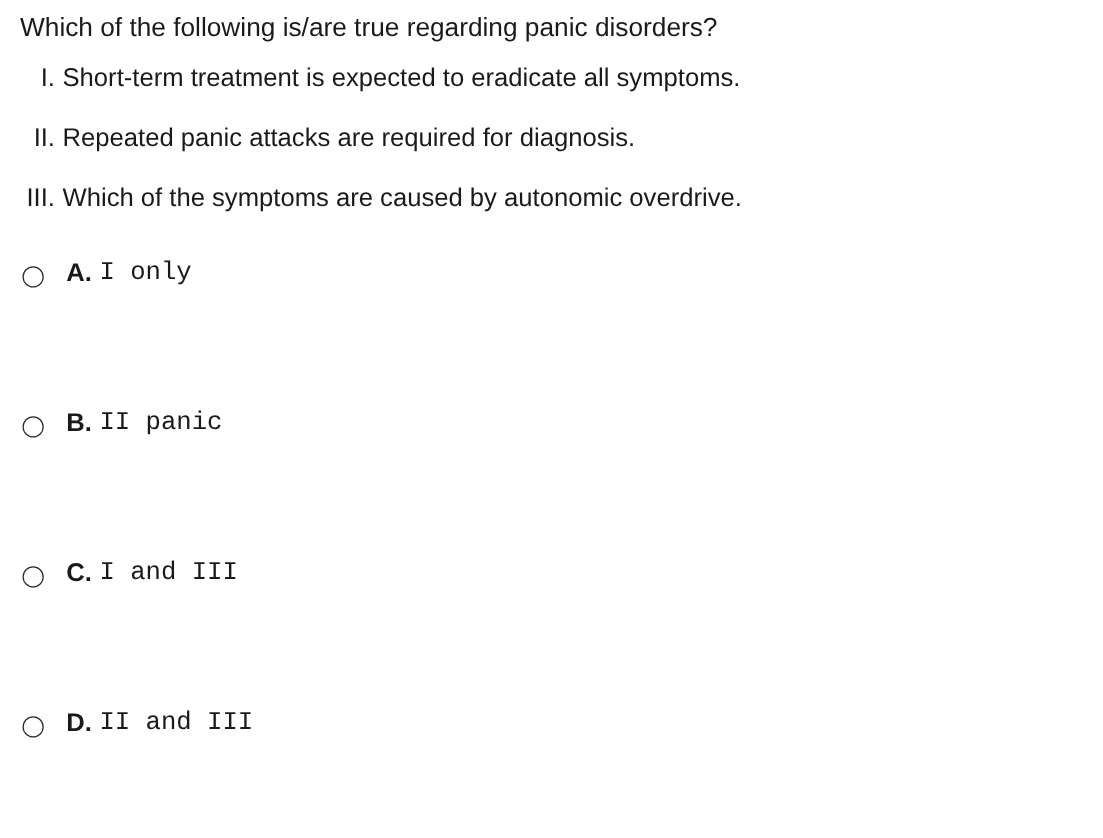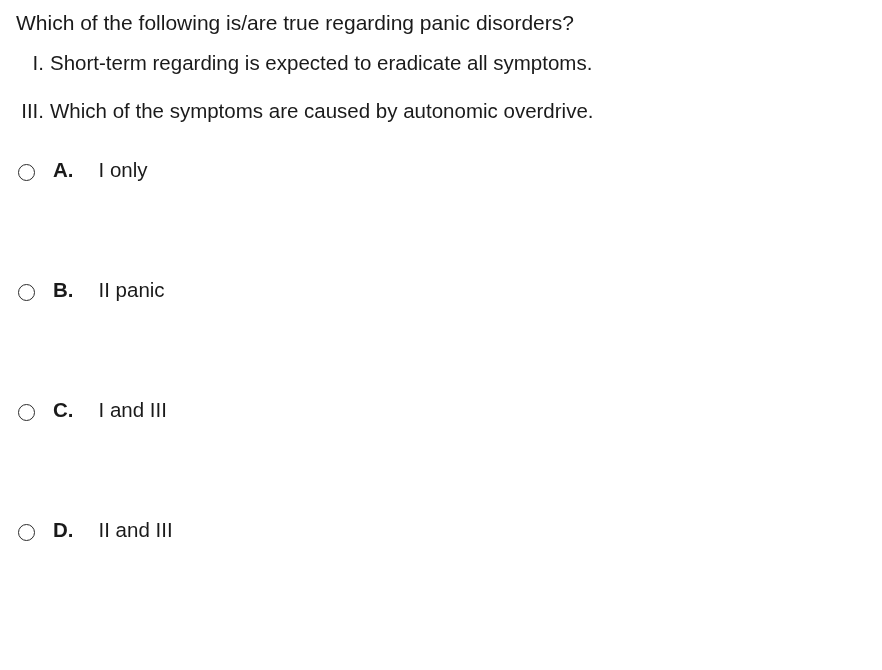--- a/index.html
+++ b/index.html
@@ -66,35 +66,39 @@
     margin-top: 6px;
   }
   .opt-letter {
     font-size: 20.5px;
     font-weight: bold;
     margin-left: 18px;
     flex: 0 0 auto;
   }
   .opt-text {
     font-size: 20.5px;
-    margin-left: 25px;
+    margin-left: 6px;
     flex: 0 0 auto;
     white-space: nowrap;
+    font-family: Liberation Mono, monospace;
   }
 </style>
 </head>
 <body>
 
 <div class="question-page">
 
   <div class="stem">Which of the following is/are true regarding panic disorders?</div>
 
   <div class="roman-list">
     <div class="roman-item i">
-      <span class="rn">I.</span><span>Short-term regarding is expected to eradicate all symptoms.</span>
+      <span class="rn">I.</span><span>Short-term treatment is expected to eradicate all symptoms.</span>
+    </div>
+    <div class="roman-item ii">
+      <span class="rn">II.</span><span>Repeated panic attacks are required for diagnosis.</span>
     </div>
     <div class="roman-item iii">
       <span class="rn">III.</span><span>Which of the symptoms are caused by autonomic overdrive.</span>
     </div>
   </div>
 
   <div class="options">
 
     <div class="option-row">
       <span class="radio"></span>

